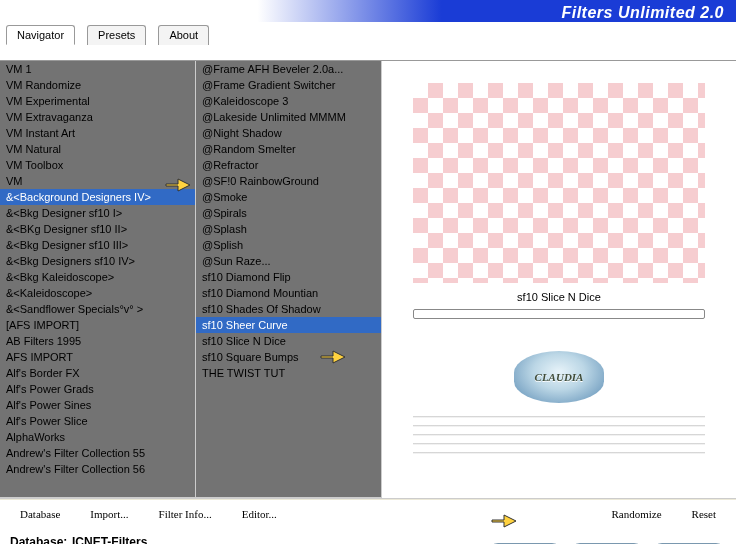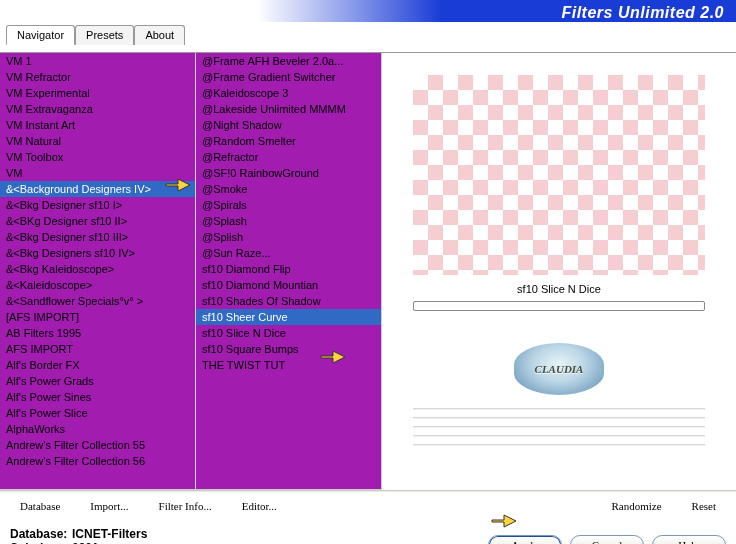--- a/index.html
+++ b/index.html
@@ -1,27 +1,27 @@
 <!DOCTYPE html>
 <html><head>
 <meta charset="utf-8">
 <style>
 * { box-sizing: border-box; margin: 0; padding: 0; }
 body { font-family: "Tahoma", Arial, sans-serif; font-size: 11px; background: #fff; width: 736px; height: 544px; overflow: hidden; position: relative; }
 
 .titlebar { display: flex; align-items: flex-end; justify-content: flex-end; height: 22px; background: linear-gradient(to right, #fff 35%, #1a3cd6 60%, #1a3cd6); padding-right: 12px; }
 .titlebar-text { font: italic bold 16px "Arial", sans-serif; color: #fff; letter-spacing: 0.5px; }
 
-.tabs { display: flex; gap: 0; padding: 2px 6px 8px 6px; border-bottom: 1px solid #999; }
+.tabs { display: flex; gap: 12px; padding: 2px 6px 16px 6px; border-bottom: 1px solid #999; }
 .tab { padding: 3px 10px; border: 1px solid #999; border-bottom: none; background: #f4f4f4; border-radius: 3px 3px 0 0; cursor: pointer; position: relative; top: 1px; }
 .tab.active { background: #fff; border-bottom: 1px solid #fff; }
 
 .workarea { display: flex; height: 438px; border-bottom: 1px solid #ccc; }
 
-.list { overflow-y: scroll; overflow-x: hidden; border: 1px solid #ccc; border-top: none; border-left: none; background: #a21caf; }
+.list { overflow-y: scroll; overflow-x: hidden; border: 1px solid #ccc; border-top: none; border-left: none; background: #737373; }
 .list.cats { width: 196px; }
 .list.filters { width: 186px; }
 .list-item { padding: 2px 6px; white-space: nowrap; cursor: pointer; }
 .list-item.selected { background: #316ac5; color: #fff; }
 
 .list::-webkit-scrollbar { width: 16px; }
 .list::-webkit-scrollbar-track { background: #ece9d8; border-left: 1px solid #ccc; }
 .list::-webkit-scrollbar-thumb { background: #d4d0c8; border: 1px solid #aaa; }
 .list::-webkit-scrollbar-button { height: 16px; background: #d4d0c8; border: 1px solid #aaa; }
 
@@ -62,21 +62,21 @@
 
 <div class="tabs">
   <div class="tab active">Navigator</div>
   <div class="tab">Presets</div>
   <div class="tab">About</div>
 </div>
 
 <div class="workarea">
   <div class="list cats" id="cat-list">
       <div class="list-item">VM 1</div>
-      <div class="list-item">VM Refractor</div>
+      <div class="list-item">VM Randomize</div>
       <div class="list-item">VM Experimental</div>
       <div class="list-item">VM Extravaganza</div>
       <div class="list-item">VM Instant Art</div>
       <div class="list-item">VM Natural</div>
       <div class="list-item">VM Toolbox</div>
       <div class="list-item">VM</div>
       <div class="list-item selected">&amp;&lt;Background Designers IV&gt;</div>
       <div class="list-item">&amp;&lt;Bkg Designer sf10 I&gt;</div>
       <div class="list-item">&amp;&lt;BKg Designer sf10 II&gt;</div>
       <div class="list-item">&amp;&lt;Bkg Designer sf10 III&gt;</div>

